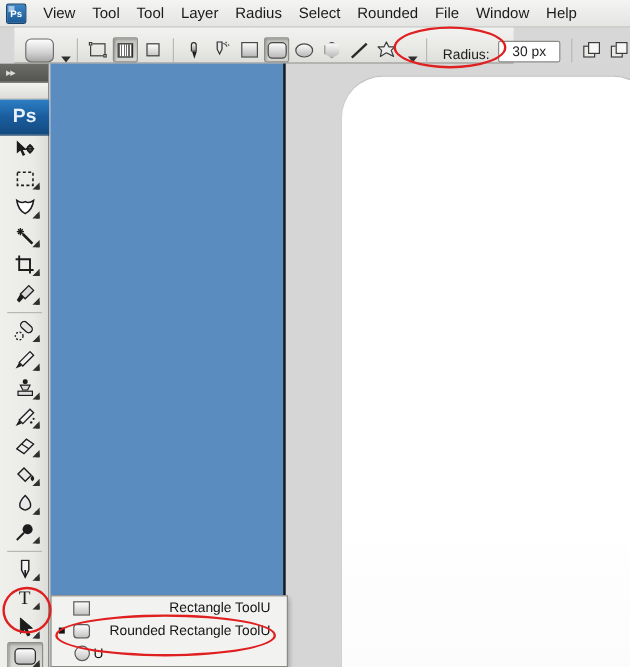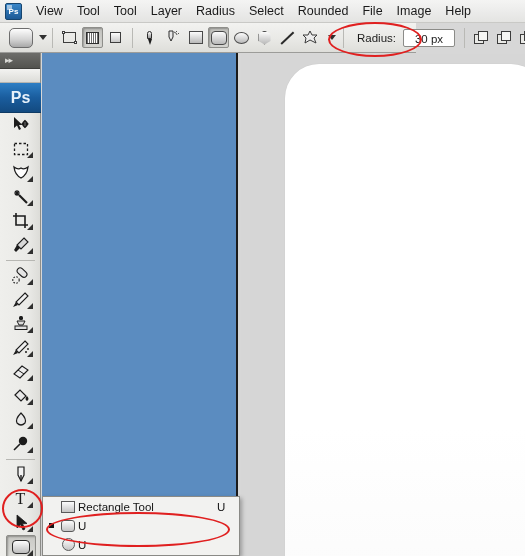--- a/index.html
+++ b/index.html
@@ -30,24 +30,24 @@
     content:""; position:absolute; left:1px; top:1px; width:5px; height:5px;
     background:#fff; opacity:.55;
   }
   .menu-item {
     font-size: 12.5px; color: #1a1a1a; padding: 2px 7px;
     white-space: nowrap; cursor: default;
   }
 
   
   #optionsbar {
-    position: absolute; left: 0; top: 23px; width: 416px; height: 30px;
+    position: absolute; left: 12px; top: 23px; width: 416px; height: 30px;
     background: linear-gradient(to bottom, #f2f2f0 0%, #e9e9e6 55%, #dededa 100%);
     border-bottom: 1px solid #9c9c99;
-    display: flex; align-items: center; box-sizing: border-box;
+    display: flex; align-items: flex-end; box-sizing: border-box;
   }
   .ob-sep { width: 1px; height: 20px; background: #b9b9b5; margin: 0 5px; flex: none; }
 
   .shape-preview {
     width: 22px; height: 18px; margin-left: 9px; flex: none;
     background: linear-gradient(to bottom, #fdfdfd 0%, #d2d2d2 60%, #a8a8a8 100%);
     border: 1px solid #6d6d6d; border-radius: 5px;
   }
   .caret-down {
     width: 0; height: 0; margin-left: 6px; flex: none;
@@ -197,21 +197,21 @@
   }
   .fly-row {
     height: 19px; display: flex; align-items: center;
     font-size: 11.5px; color: #141414; box-sizing: border-box;
     padding-left: 2px;
   }
   .fly-bullet { width: 13px; flex:none; display:flex; align-items:center; justify-content:center; }
   .fly-bullet .dot { width:5px; height:5px; background:#141414; display:none; }
   .fly-row.active .fly-bullet .dot { display:block; }
   .fly-icon { width: 20px; flex:none; display:flex; align-items:center; justify-content:center; }
-  .fly-label { flex: 1; white-space: nowrap; }
+  .fly-label { flex: 1; white-space: nowrap; text-align: right; }
   .fly-key { width: 22px; flex:none; text-align:left; }
 
   .fi-rect { width:14px;height:12px;border:1px solid #5a5a5a;box-sizing:border-box;
      background:linear-gradient(to bottom,#fcfcfc,#c5c5c5); }
   .fi-rrect { width:14px;height:12px;border:1px solid #5a5a5a;border-radius:3px;box-sizing:border-box;
      background:linear-gradient(to bottom,#fcfcfc,#c5c5c5); }
   .fi-ell { width:13px;height:13px;border:1px solid #5a5a5a;border-radius:50%;box-sizing:border-box;
      background:linear-gradient(to bottom,#fcfcfc,#c5c5c5); }
 
   
@@ -229,21 +229,21 @@
 <div id="menubar">
   <div id="ps-logo">Ps</div>
   <div class="menu-item">View</div>
   <div class="menu-item">Tool</div>
   <div class="menu-item">Tool</div>
   <div class="menu-item">Layer</div>
   <div class="menu-item">Radius</div>
   <div class="menu-item">Select</div>
   <div class="menu-item">Rounded</div>
   <div class="menu-item">File</div>
-  <div class="menu-item">Image</div>
+  <div class="menu-item">Window</div>
   <div class="menu-item">Help</div>
 </div>
 
 <div id="optionsbar">
 
   <div class="shape-preview"></div>
   <div class="caret-down"></div>
 
   <div class="ob-sep"></div>
 
@@ -526,20 +526,21 @@
     <span class="fly-key">U</span>
   </div>
 
   <div class="fly-row active">
     <span class="fly-bullet">
         <span class="dot"></span>
       </span>
     <span class="fly-icon">
         <span class="fi-rrect"></span>
       </span>
+    <span class="fly-label">Rounded Rectangle Tool</span>
     <span class="fly-key">U</span>
   </div>
 
   <div class="fly-row">
     <span class="fly-bullet"></span>
     <span class="fly-icon">
         <span class="fi-ell"></span>
       </span>
     <span class="fly-key">U</span>
   </div>

